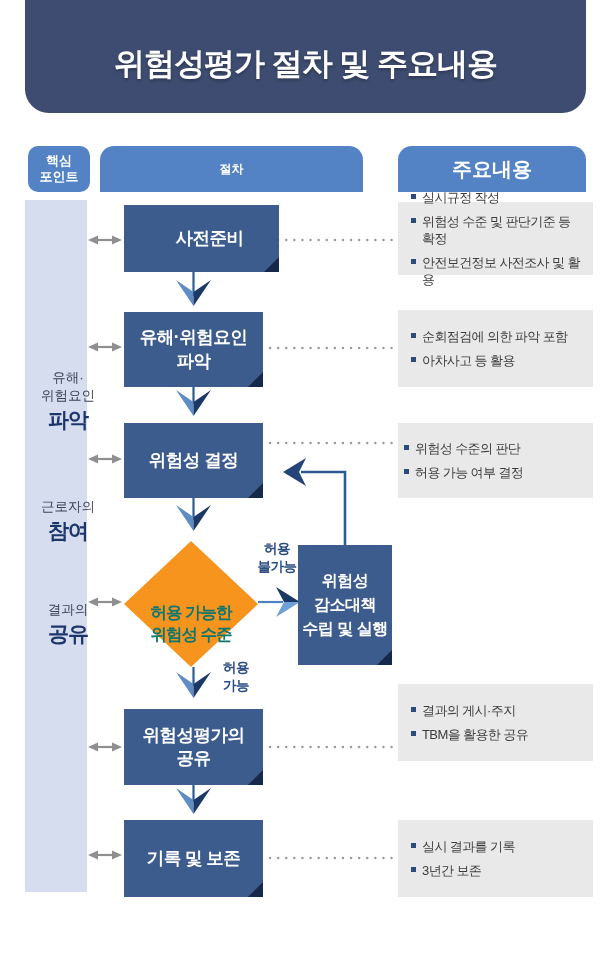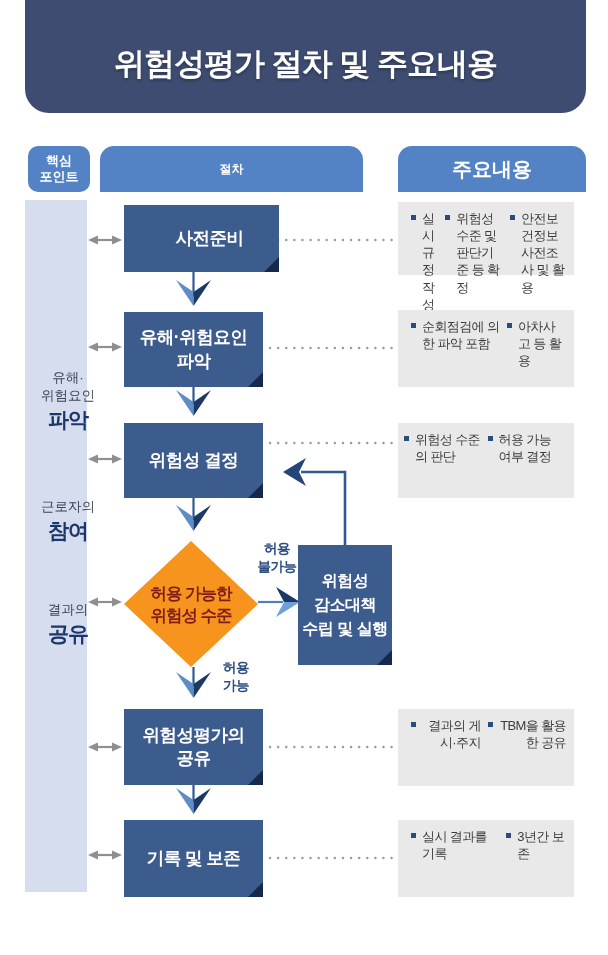--- a/index.html
+++ b/index.html
@@ -39,35 +39,35 @@
   .fb-1{left:124px;top:205px;width:139px;height:67px;padding-left:16px;}
   .fb-2{left:124px;top:312px;width:139px;height:75px;}
   .fb-3{left:124px;top:423px;width:139px;height:75px;}
   .fb-4{left:298px;top:545px;width:94px;height:120px;font-size:16px;line-height:1.5;}
   .fb-5{left:124px;top:709px;width:139px;height:76px;}
   .fb-6{left:124px;top:820px;width:139px;height:77px;}
   .fold{position:absolute;right:0;bottom:0;width:0;height:0;
         border-bottom:15px solid #15294B;border-left:15px solid transparent;}
 
   
-  .diamond-text{position:absolute;left:124px;top:576px;width:134px;height:56px;z-index:2;
+  .diamond-text{position:absolute;left:124px;top:595px;width:134px;height:56px;z-index:2;
                 display:flex;align-items:center;justify-content:center;text-align:center;
-                color:#7f1d1d;font-weight:bold;font-size:16.5px;line-height:1.35;
+                color:#0f766e;font-weight:bold;font-size:16.5px;line-height:1.35;
                 white-space:pre-line;letter-spacing:-1px;}
   .dec-label{position:absolute;z-index:2;color:#2B4C80;font-weight:bold;font-size:13.5px;
              line-height:1.3;text-align:center;white-space:pre-line;letter-spacing:-0.5px;}
   .dl-no{left:252px;top:540px;width:50px;}
   .dl-yes{left:213px;top:659px;width:46px;}
 
   
-  .gray-box{position:absolute;left:398px;width:176px;background:#E9E9E9;box-sizing:border-box;
-            display:flex;justify-content:center;gap:7px;
+  .gray-box{position:absolute;left:398px;width:195px;background:#E9E9E9;box-sizing:border-box;
+            display:flex;flex-direction:column;justify-content:center;gap:7px;
             padding:8px 8px 8px 13px;z-index:2;}
   .gb-1{top:202px;height:73px;} .gb-2{top:310px;height:77px;} .gb-3{top:423px;height:75px;padding-left:6px;}
-  .gb-4{top:543px;height:120px;} .gb-5{top:709px;height:77px;text-align:right;} .gb-6{top:820px;height:77px;}
+  .gb-4{top:543px;height:120px;} .gb-5{top:684px;height:77px;text-align:right;} .gb-6{top:820px;height:77px;}
   .bullet{display:flex;gap:6px;font-size:13px;color:#3C3C3C;line-height:1.32;letter-spacing:-0.6px;}
   .bullet .sq{flex:0 0 5px;width:5px;height:5px;background:#2B4A7E;margin-top:5px;}
 
   
   .connectors{position:absolute;left:0;top:0;width:608px;height:955px;z-index:1;}
 </style>
 </head>
 <body>
 
 <div id="canvas">

